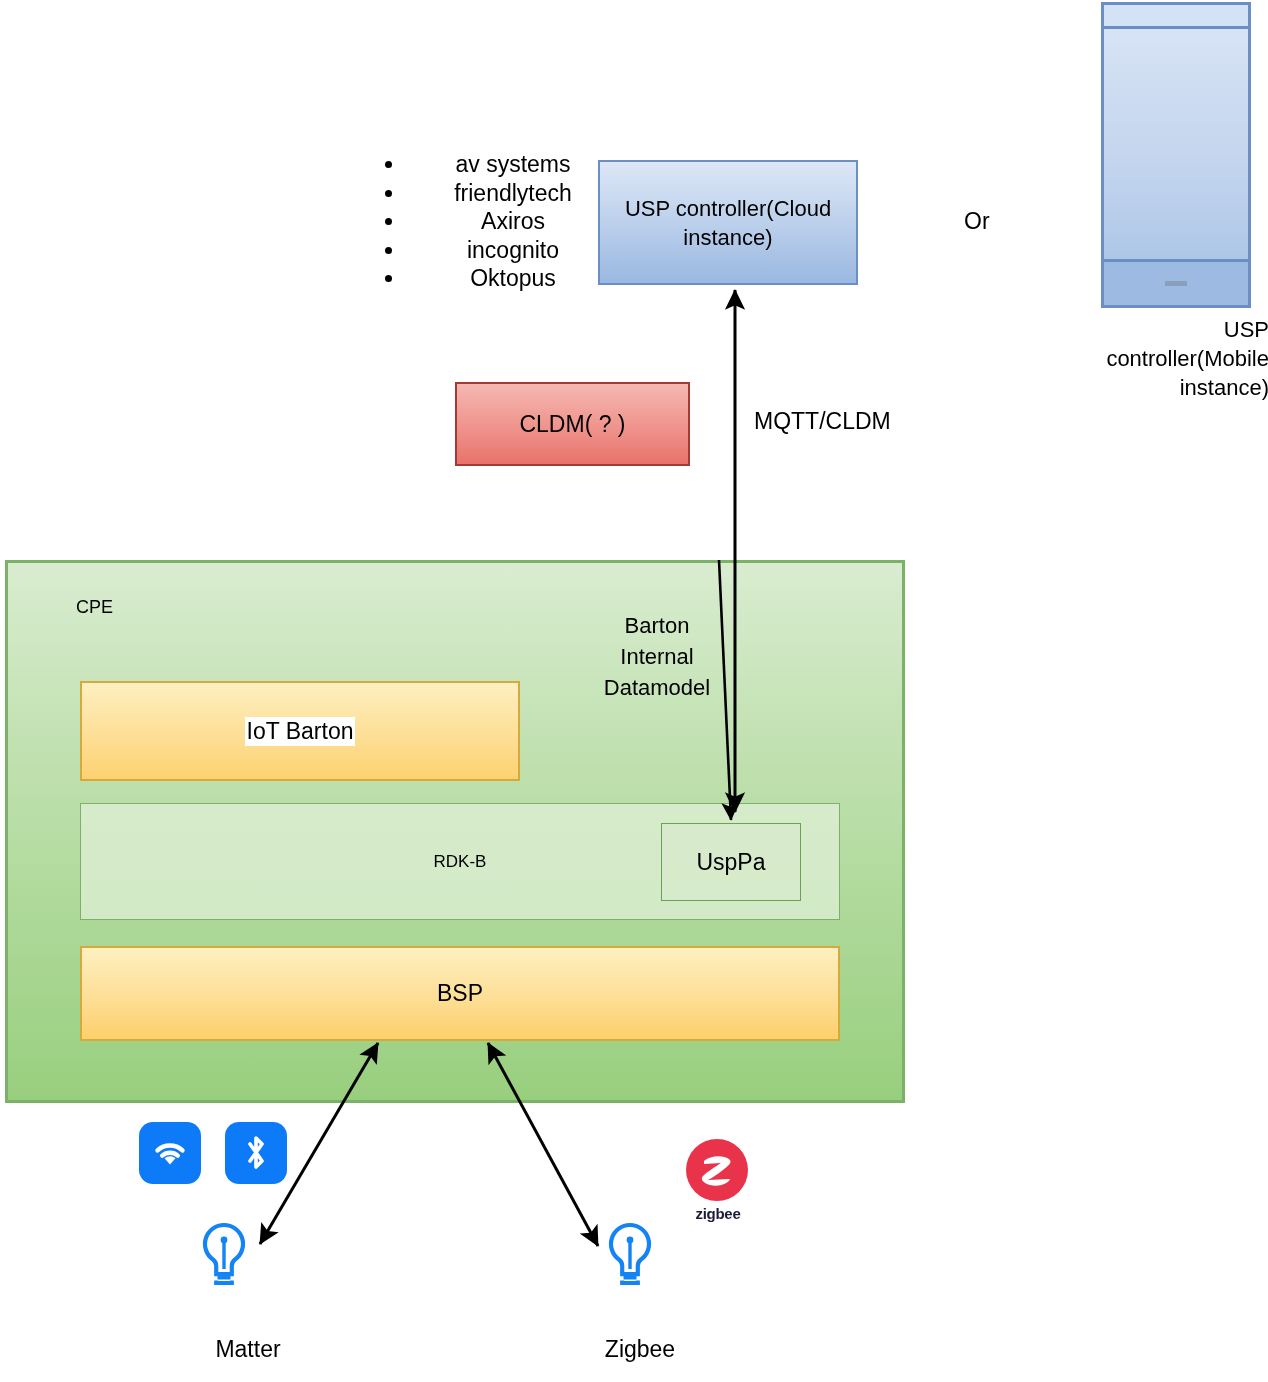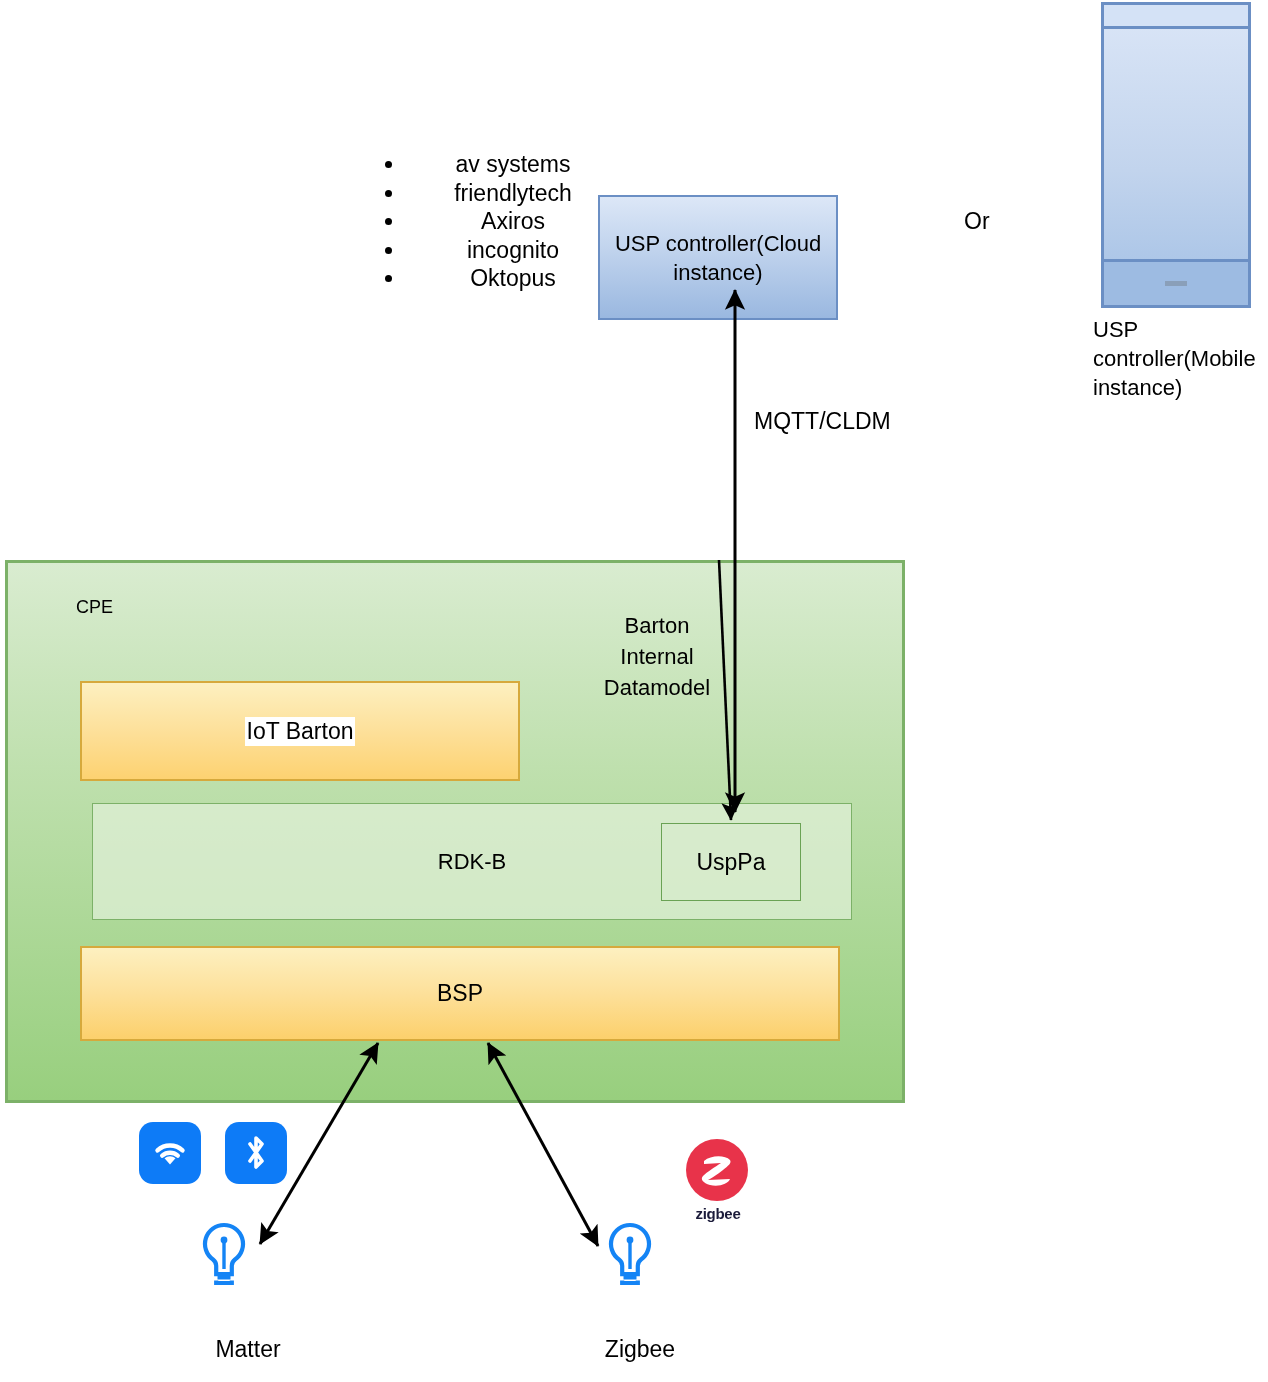--- a/index.html
+++ b/index.html
@@ -30,33 +30,32 @@
     list-style: disc;
     font-size: 23px;
     line-height: 28.5px;
   }
   #vendor-list li { padding-left: 4px; text-align: center; }
 
   
   #usp-cloud-box {
     left: 598px;
     top: 160px;
-    width: 240px;
+    width: 260px;
     height: 125px;
     border: 2px solid #6b8fc4;
     background: linear-gradient(to bottom, #dce7f7 0%, #c3d5ee 40%, #9ab8e0 100%);
     box-sizing: border-box;
     display: flex;
     align-items: center;
     justify-content: center;
     text-align: center;
     font-size: 22px;
     line-height: 29px;
     padding: 16px 6px;
-    margin-top: 35px;
   }
 
   
   #or-label {
     left: 964px;
     top: 208px;
     font-size: 23px;
   }
 
   
@@ -90,21 +89,21 @@
   }
   #phone-home-indicator {
     width: 22px;
     height: 5px;
     background: #8a9fb9;
   }
   #phone-caption {
     left: 1093px;
     top: 315px;
     width: 176px;
-    text-align: left;
+    text-align: right;
     font-size: 22px;
     line-height: 29px;
   }
 
   
   #cldm-box {
     left: 455px;
     top: 382px;
     width: 235px;
     height: 84px;
@@ -171,22 +170,21 @@
     left: 80px;
     top: 803px;
     width: 760px;
     height: 117px;
     border: 1px solid #7cb168;
     background: rgba(225, 240, 216, 0.72);
     box-sizing: border-box;
     display: flex;
     align-items: center;
     justify-content: center;
-    font-size: 22px;
-    margin-left: 12px;
+    font-size: 17px;
   }
   #uspa-box {
     left: 661px;
     top: 823px;
     width: 140px;
     height: 78px;
     border: 1px solid #6aa254;
     background: rgba(216, 235, 206, 0.55);
     box-sizing: border-box;
     display: flex;
@@ -272,20 +270,23 @@
   <div class="abs" id="or-label">Or</div>
 
   <div class="abs" id="phone-frame">
     <div id="phone-topbar"></div>
     <div id="phone-bottombar">
       <div id="phone-home-indicator"></div>
     </div>
   </div>
   <div class="abs" id="phone-caption">USP controller(Mobile instance)</div>
 
+  <div class="abs" id="cldm-box">
+    <span>CLDM( ? )</span>
+  </div>
 
   <div class="abs" id="mqtt-label">MQTT/CLDM</div>
 
   <div class="abs" id="cpe-box"></div>
   <div class="abs" id="cpe-label">CPE</div>
   <div class="abs" id="iot-barton-box">
     <span id="iot-barton-label">IoT Barton</span>
   </div>
 
   <div class="abs" id="barton-datamodel-label">Barton Internal Datamodel</div>

